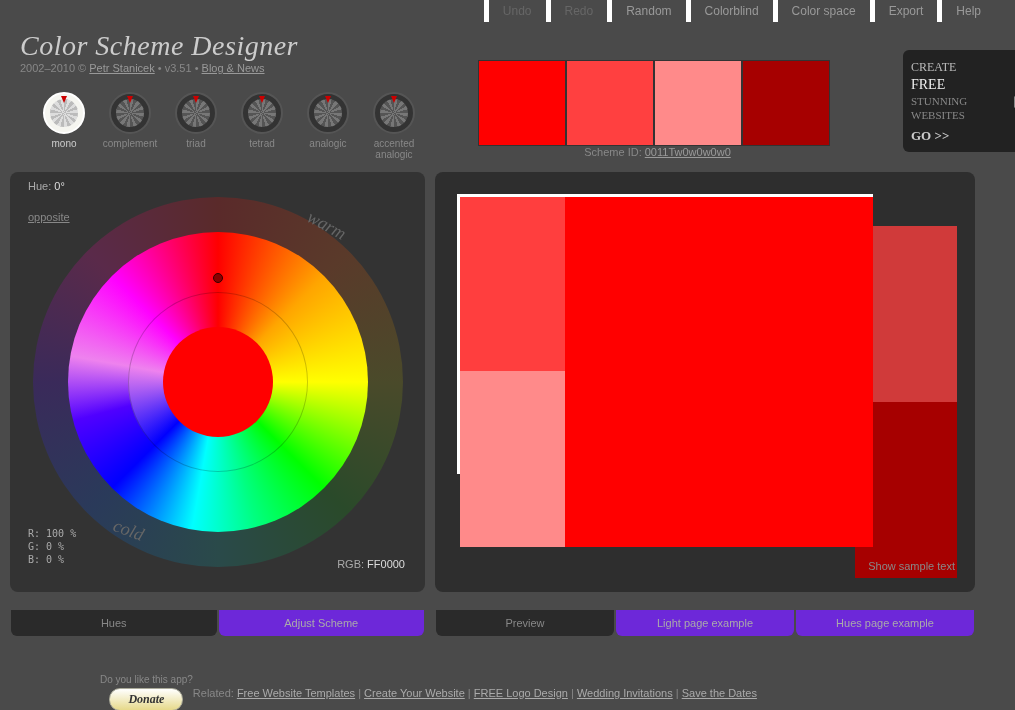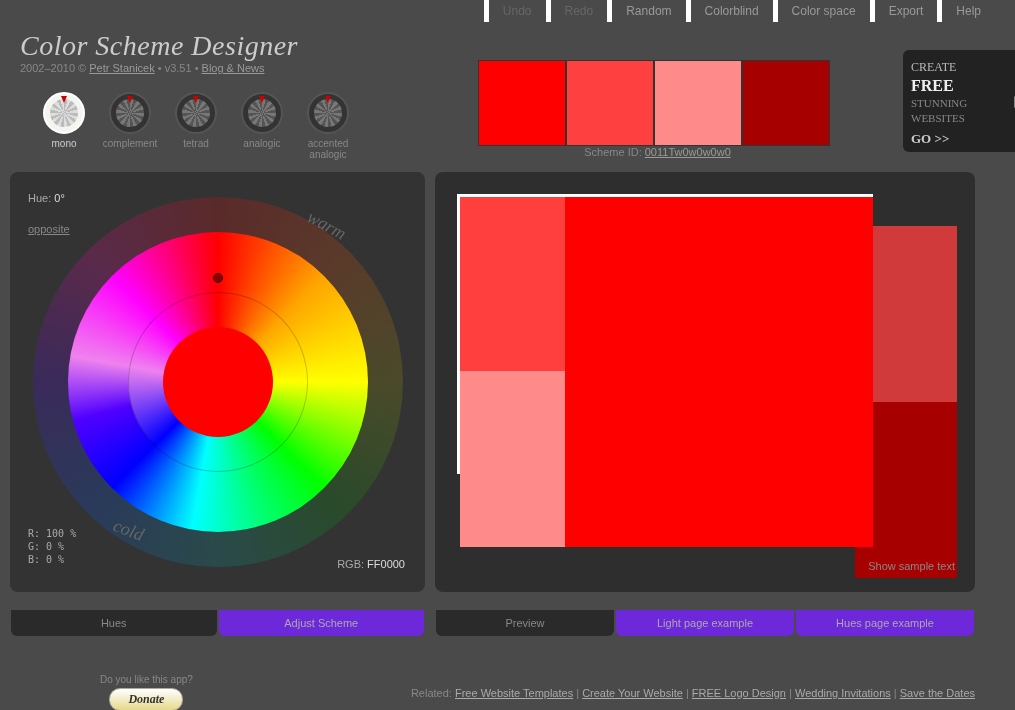--- a/index.html
+++ b/index.html
@@ -125,21 +125,21 @@
   color: #999;
   font-family: Georgia, serif;
   font-size: 13px;
   padding: 10px 8px;
   line-height: 1.3;
   position: absolute;
   right: 0;
   top: 50px;
 }
 .promo .line1 { color: #bbb; font-size: 12px; }
-.promo .line2 { color: #eee; font-weight: bold; font-size: 16px; }
+.promo .line2 { color: #eee; font-weight: normal; font-size: 14px; }
 .promo .line3 { color: #888; font-size: 11px; }
 .promo .line4 { color: #888; font-size: 11px; }
 .promo .go { color: #ccc; font-weight: bold; margin-top: 6px; font-size: 13px; }
 .promo .arrow {
   position: absolute;
   right: -6px;
   top: 46px;
   width: 0; height: 0;
   border-top: 6px solid transparent;
   border-bottom: 6px solid transparent;
@@ -154,21 +154,21 @@
 .panel {
   background: #333;
   border-radius: 8px;
   position: relative;
 }
 .panel-left { width: 415px; height: 420px; }
 .panel-right { width: 540px; height: 420px; background: #2e2e2e; }
 
 .hue-info {
   position: absolute;
-  top: 20px; left: 18px;
+  top: 8px; left: 18px;
   font-size: 11px;
   color: #aaa;
 }
 .hue-info .opposite { text-decoration: underline; cursor: pointer; display: block; margin-top: 19px; color: #888; }
 
 .rgb-percent {
   position: absolute;
   bottom: 26px; left: 18px;
   font-size: 10px;
   color: #aaa;
@@ -303,21 +303,21 @@
   cursor: pointer;
 }
 .tab.dark { background: #2a2a2a; color: #888; }
 .tabstrip.left { width: 415px; }
 .tabstrip.right { width: 540px; }
 
 .footer {
   margin-top: 22px;
   padding: 0 40px;
   display: flex;
-  justify-content: space-between;
+  justify-content: flex-start;
   align-items: center;
   font-size: 11px;
 }
 .donate-block { text-align: center; margin-left: 60px;}
 .donate-label { color: #888; font-size: 10px; margin-bottom: 3px; }
 .donate-btn {
   display: inline-block;
   background: linear-gradient(#fff, #e6d98a);
   color: #333;
   font-weight: bold;
@@ -368,20 +368,27 @@
             <div class="inner-disc"></div>
             <div class="marker"></div>
           </div>
         <div class="scheme-label">complement</div>
       </div>
       <div class="scheme-btn">
         <div class="scheme-circle">
             <div class="inner-disc"></div>
             <div class="marker"></div>
           </div>
+        <div class="scheme-label">triad</div>
+      </div>
+      <div class="scheme-btn">
+        <div class="scheme-circle">
+            <div class="inner-disc"></div>
+            <div class="marker"></div>
+          </div>
         <div class="scheme-label">tetrad</div>
       </div>
       <div class="scheme-btn">
         <div class="scheme-circle">
             <div class="inner-disc"></div>
             <div class="marker"></div>
           </div>
         <div class="scheme-label">analogic</div>
       </div>
       <div class="scheme-btn">

